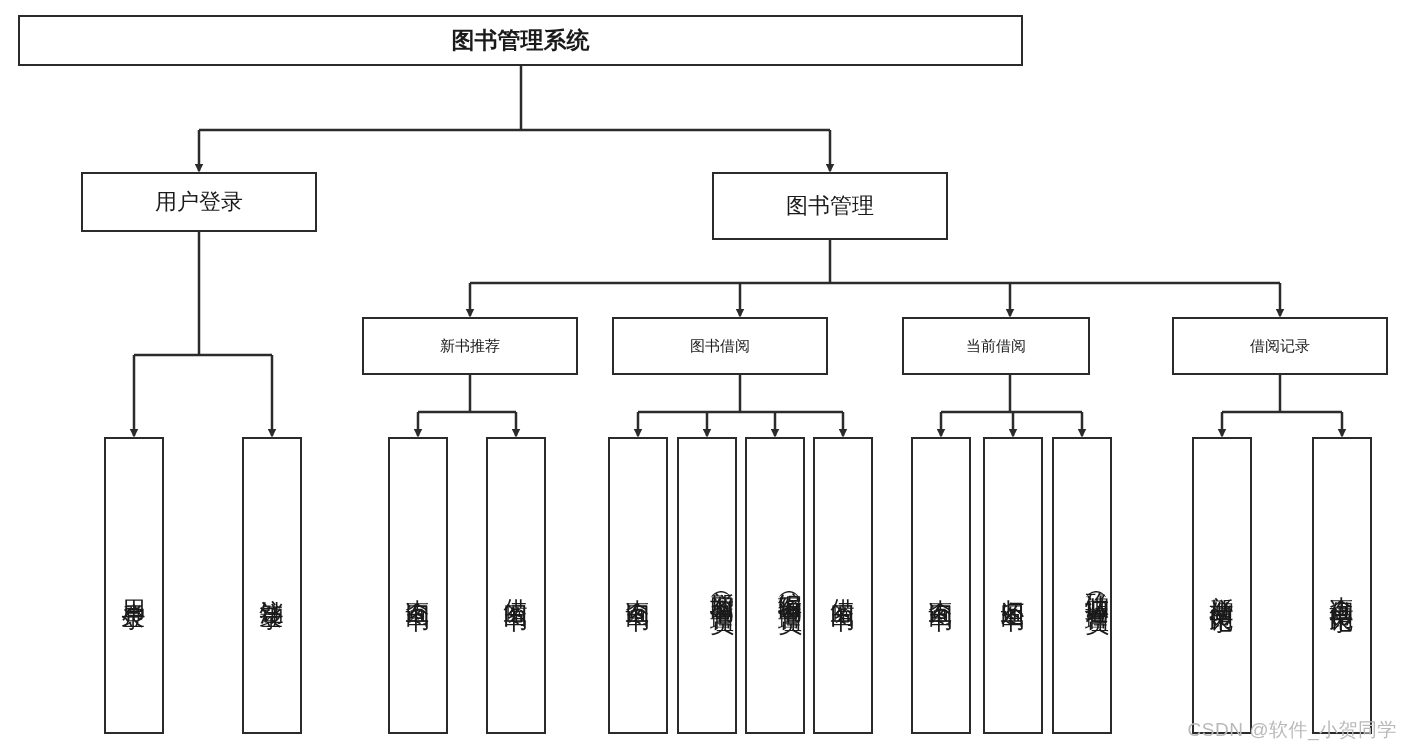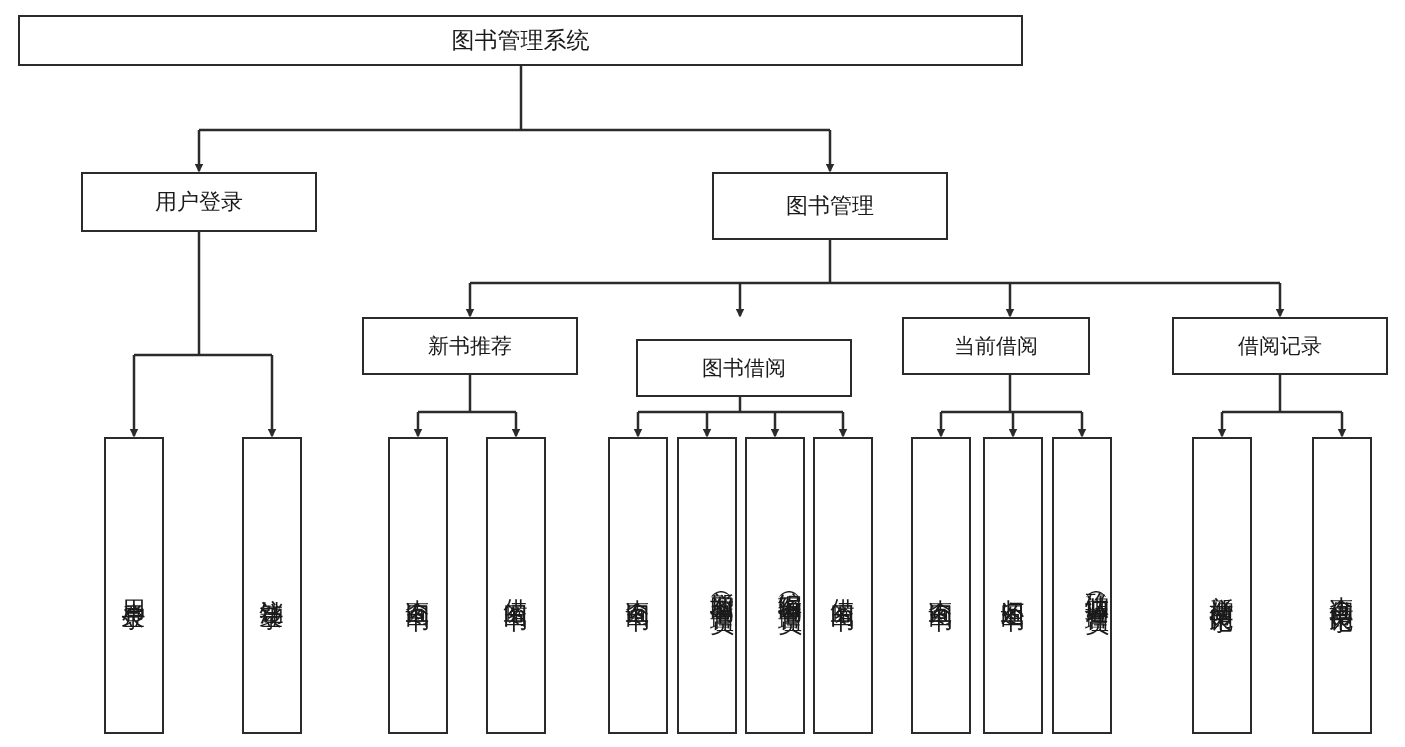--- a/index.html
+++ b/index.html
@@ -35,21 +35,21 @@
     justify-content: center;
     color: #1a1a1a;
   }
   .node.root {
     font-size: 23px;
   }
   .node.level1 {
     font-size: 22px;
   }
   .node.level2 {
-    font-size: 21px;
+    font-size: 15px;
   }
   .node.leaf {
     writing-mode: vertical-rl;
     text-orientation: upright;
     font-size: 24px;
     letter-spacing: 3px;
     line-height: 1.05;
     padding-top: 6px;
     padding-bottom: 6px;
     justify-content: center;
@@ -114,33 +114,33 @@
         <path d="M1013,412 L1013,436" marker-end="url(#arrow)"></path>
         <path d="M1082,412 L1082,436" marker-end="url(#arrow)"></path>
         <path d="M1280,375 L1280,412"></path>
         <path d="M1222,412 L1342,412"></path>
         <path d="M1222,412 L1222,436" marker-end="url(#arrow)"></path>
         <path d="M1342,412 L1342,436" marker-end="url(#arrow)"></path>
       </g>
   </svg>
 
   <div id="nodes-layer">
-      <div class="node root" style="left: 18px; top: 15px; width: 1005px; height: 51px;">
+      <div class="node root" style="left: 18px; top: 15px; width: 1005px; height: 51px; font-weight: bold;">
         <span class="label">图书管理系统</span>
       </div>
       <div class="node level1" style="left: 81px; top: 172px; width: 236px; height: 60px;">
         <span class="label">用户登录</span>
       </div>
       <div class="node level1" style="left: 712px; top: 172px; width: 236px; height: 68px;">
         <span class="label">图书管理</span>
       </div>
       <div class="node level2" style="left: 362px; top: 317px; width: 216px; height: 58px;">
         <span class="label">新书推荐</span>
       </div>
-      <div class="node level2" style="left: 636px; top: 317px; width: 216px; height: 58px; margin-top: 22px;">
+      <div class="node level2" style="left: 612px; top: 317px; width: 216px; height: 58px;">
         <span class="label">图书借阅</span>
       </div>
       <div class="node level2" style="left: 902px; top: 317px; width: 188px; height: 58px;">
         <span class="label">当前借阅</span>
       </div>
       <div class="node level2" style="left: 1172px; top: 317px; width: 216px; height: 58px;">
         <span class="label">借阅记录</span>
       </div>
       <div class="node leaf" style="left: 104px; top: 437px; width: 60px; height: 297px;">
         <span class="label">用户登录</span>
@@ -176,13 +176,14 @@
         <span class="label">确认归还（管理员）</span>
       </div>
       <div class="node leaf" style="left: 1192px; top: 437px; width: 60px; height: 297px;">
         <span class="label">新增借阅记录</span>
       </div>
       <div class="node leaf" style="left: 1312px; top: 437px; width: 60px; height: 297px;">
         <span class="label">查询借阅记录</span>
       </div>
     </div>
 
+  <div id="watermark">CSDN @软件_小贺同学</div>
 </div>
 
 </body></html>

